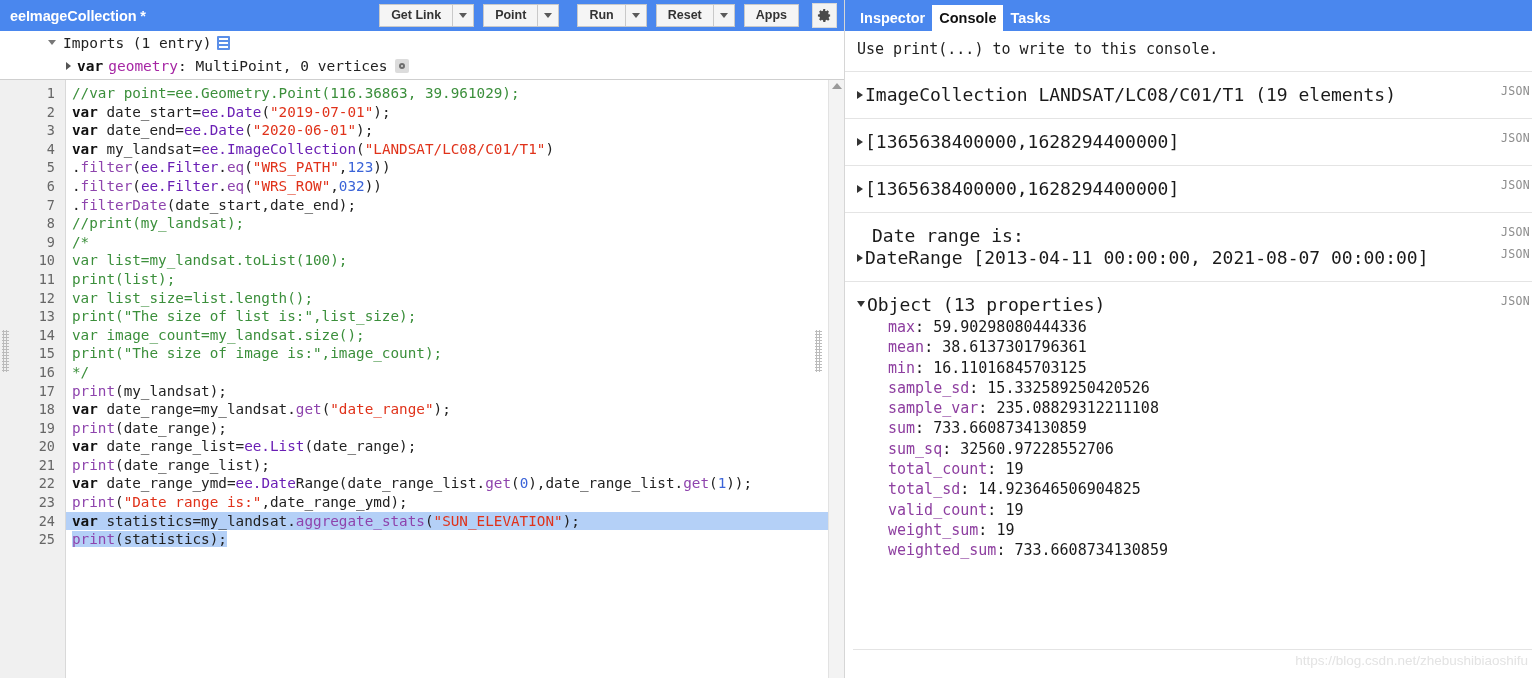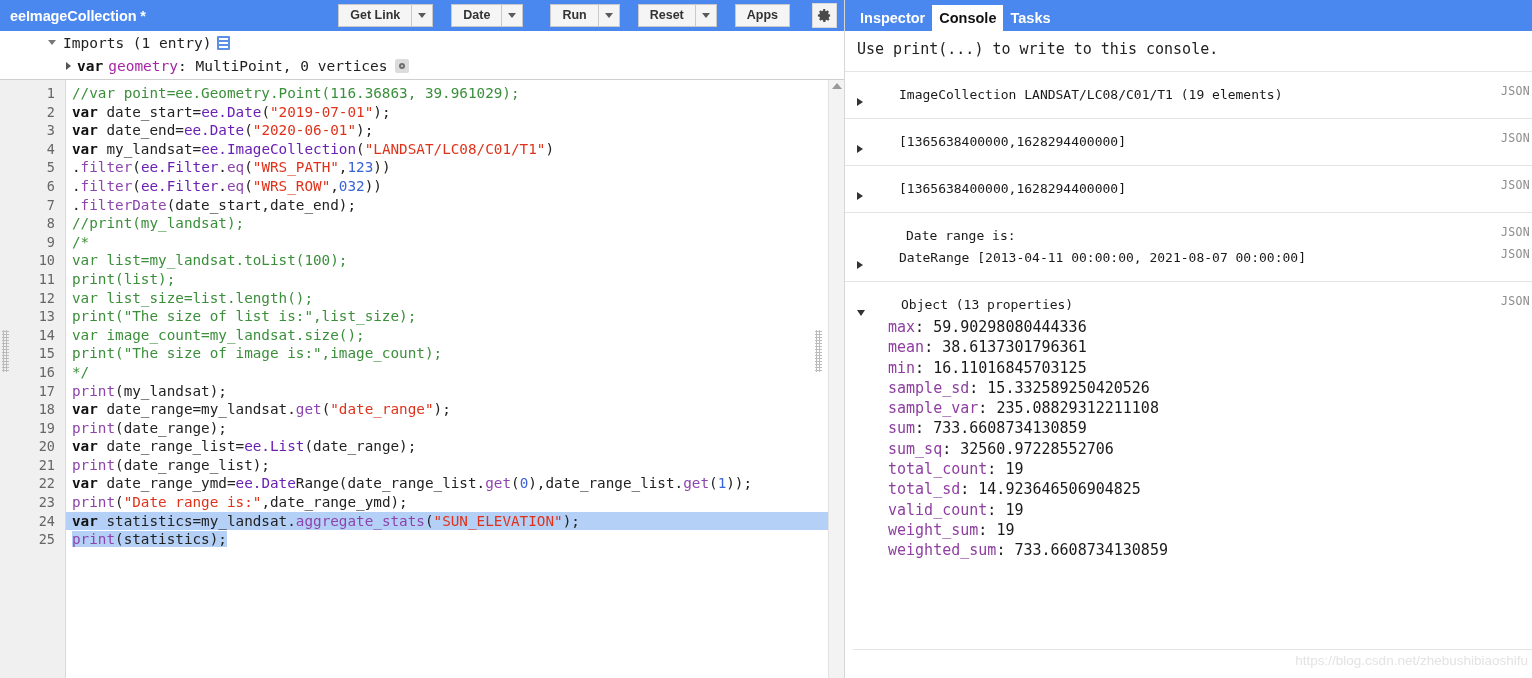--- a/index.html
+++ b/index.html
@@ -50,21 +50,21 @@
     font-size: 14.5px;
     font-weight: bold;
     letter-spacing: -0.1px;
     white-space: nowrap;
   }
   .toolbar-buttons {
     display: flex;
     align-items: center;
     margin-left: auto;
     padding-right: 7px;
-    gap: 18px;
+    gap: 9px;
   }
   .btn-group {
     display: flex;
     align-items: stretch;
     height: 23px;
   }
   .btn {
     background: #f5f5f5;
     border: 1px solid #c9c9c9;
     color: #333333;
@@ -321,26 +321,25 @@
     box-sizing: content-box;
   }
   .out-row {
     position: relative;
     border-bottom: 1px solid #e4e4e4;
     padding: 12px 0 12px 12px;
     box-sizing: border-box;
   }
   .out-line {
     display: flex;
-    align-items: flex-end;
-    font-size: 13px;
+    align-items: flex-start;
+    font-size: 18px;
     color: #1a1a1a;
     line-height: 22px;
     min-height: 22px;
-    gap: 34px;
   }
   .disc {
     flex: 0 0 auto;
     width: 11px;
     display: inline-block;
     margin-top: 7px;
     margin-right: 2px;
   }
   .disc-right {
     width: 0; height: 0;
@@ -399,21 +398,21 @@
       <div class="toolbar-buttons">
 
         <div class="btn-group">
           <div class="btn has-split">Get Link</div>
           <div class="btn-arrow">
             <span class="caret-down"></span>
           </div>
         </div>
 
         <div class="btn-group">
-          <div class="btn has-split">Date</div>
+          <div class="btn has-split">Point</div>
           <div class="btn-arrow">
             <span class="caret-down"></span>
           </div>
         </div>
 
         <div class="btn-group" style="margin-left:9px;">
           <div class="btn has-split">Run</div>
           <div class="btn-arrow">
             <span class="caret-down"></span>
           </div>

